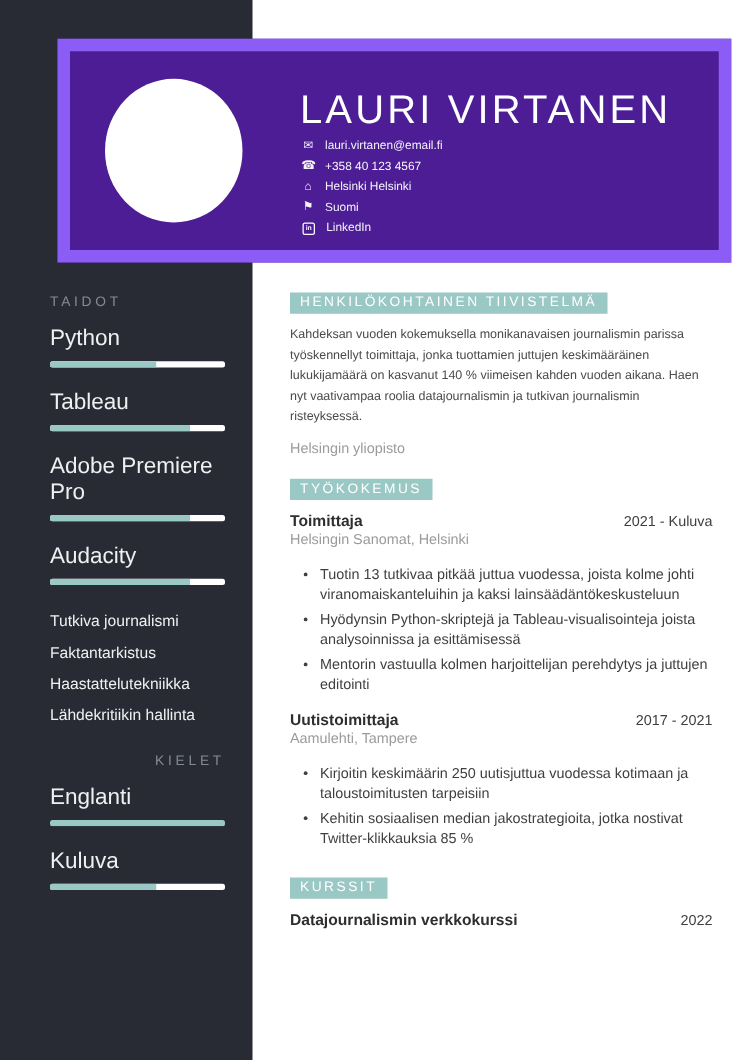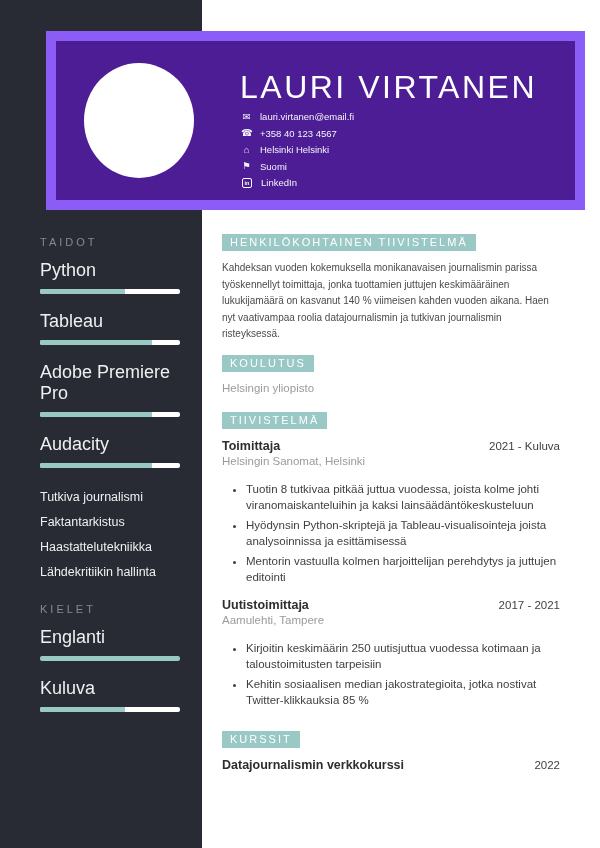--- a/index.html
+++ b/index.html
@@ -16,21 +16,21 @@
   .side-title{
     font-size:11px;letter-spacing:3px;color:#858a93;font-weight:400;
   }
   .skill{margin-top:12px;}
   .skill-label{font-size:18px;color:#eef0f1;}
   .skill-track{margin-top:8px;height:5px;background:#ffffff;border-radius:2px;overflow:hidden;}
   .skill-fill{height:100%;background:#9ac8c4;}
   .skill + .skill{margin-top:17px;}
   .side-list{margin-top:22px;}
   .side-list-item{font-size:12.5px;color:#eef0f1;margin-bottom:11px;}
-  .side-title.second{margin-top:24px;}
+  .side-title.second{margin-top:24px;text-align:right;}
   
   .header-band{
     position:absolute;left:31px;top:31px;width:519px;height:159px;
     background:#4c1d95;border:10px solid #8b5cf6;z-index:2;margin-left:15px;
   }
   .photo{
     position:absolute;left:28px;top:22px;width:110px;height:115px;
     background:#ffffff;border-radius:50%;
   }
   .name{
@@ -42,21 +42,21 @@
   .contact-row{
     display:flex;align-items:center;gap:8px;
     font-size:9.5px;color:rgba(255,255,255,0.95);margin-bottom:5.5px;
   }
   .c-icon{width:11px;text-align:center;font-size:9.5px;line-height:10px;}
   .c-icon.boxed{
     width:8px;height:8px;border:1px solid #ffffff;border-radius:2px;
     font-size:5.5px;line-height:8px;font-weight:700;margin-left:1px;margin-right:1px;
   }
   
-  .main{position:absolute;left:222px;top:0;width:338px;z-index:2;}
+  .main{position:absolute;left:232px;top:0;width:338px;z-index:2;}
   .chip{
     display:inline-block;background:#9ac8c4;color:#ffffff;
     font-size:11px;letter-spacing:2px;padding:2px 8px 3px 8px;
   }
   .chip-summary{margin-top:234px;}
   .summary-text{
     margin-top:9px;font-size:10px;line-height:16.5px;color:#4a4a4a;
   }
   .chip-edu{margin-top:12px;}
   .chip-work{margin-top:18px;}
@@ -156,35 +156,34 @@
       <span>LinkedIn</span>
     </div>
   </div>
 </div>
 
 <div class="main">
 
   <div><span class="chip chip-summary">HENKILÖKOHTAINEN TIIVISTELMÄ</span></div>
   <div class="summary-text">Kahdeksan vuoden kokemuksella monikanavaisen journalismin parissa työskennellyt toimittaja, jonka tuottamien juttujen keskimääräinen lukukijamäärä on kasvanut 140 % viimeisen kahden vuoden aikana. Haen nyt vaativampaa roolia datajournalismin ja tutkivan journalismin risteyksessä.</div>
 
-  <div><span class="chip chip-edu">KOULUTUS</span></div>
   <div class="entry">
     <div class="entry-sub">Helsingin yliopisto</div>
   </div>
 
-  <div><span class="chip chip-work">TIIVISTELMÄ</span></div>
+  <div><span class="chip chip-work">TYÖKOKEMUS</span></div>
 
   <div class="entry">
     <div class="entry-head">
       <span class="entry-title">Toimittaja</span>
       <span class="entry-date">2021 - Kuluva</span>
     </div>
     <div class="entry-sub">Helsingin Sanomat, Helsinki</div>
     <ul class="bullets">
-      <li>Tuotin 8 tutkivaa pitkää juttua vuodessa, joista kolme johti viranomaiskanteluihin ja kaksi lainsäädäntökeskusteluun</li>
+      <li>Tuotin 13 tutkivaa pitkää juttua vuodessa, joista kolme johti viranomaiskanteluihin ja kaksi lainsäädäntökeskusteluun</li>
       <li>Hyödynsin Python-skriptejä ja Tableau-visualisointeja joista analysoinnissa ja esittämisessä</li>
       <li>Mentorin vastuulla kolmen harjoittelijan perehdytys ja juttujen editointi</li>
     </ul>
   </div>
 
   <div class="entry second">
     <div class="entry-head">
       <span class="entry-title">Uutistoimittaja</span>
       <span class="entry-date">2017 - 2021</span>
     </div>

